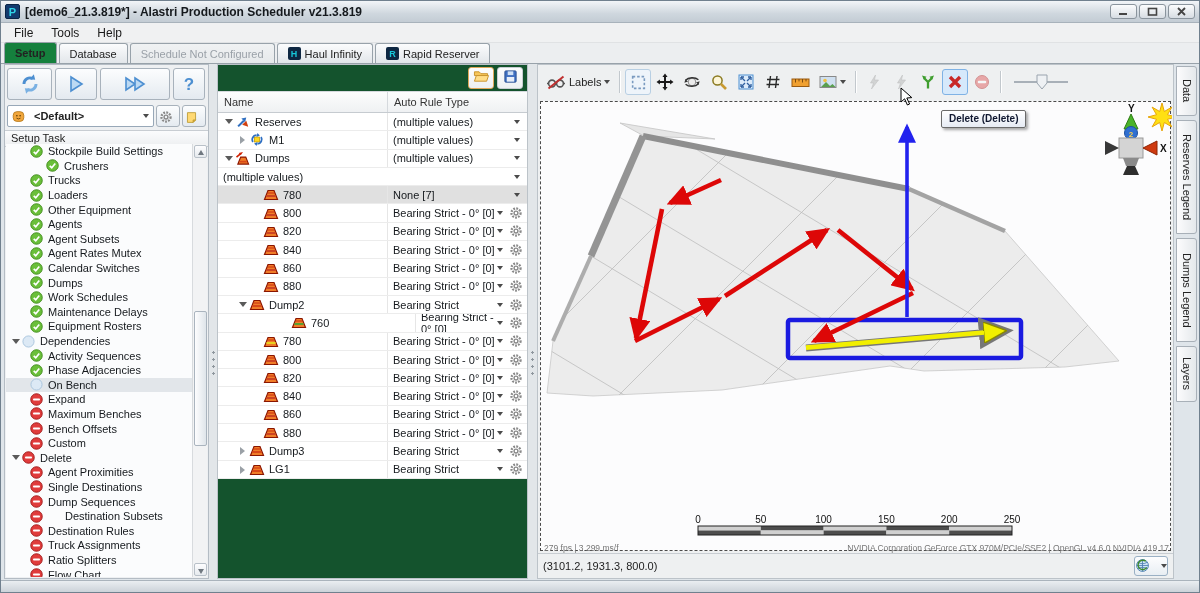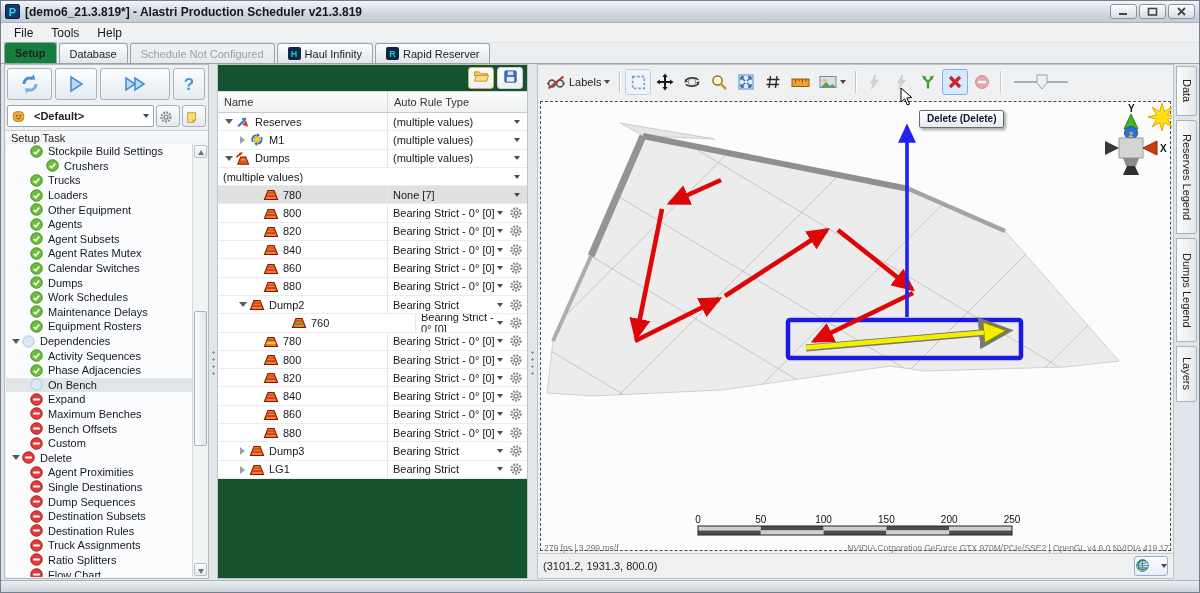--- a/index.html
+++ b/index.html
@@ -414,21 +414,21 @@
         </div>
         <div class="trow" style="padding-left: 24px;">
           <span class="ticon" style="display: inline-flex; align-items: center;">
             <svg width="13" height="13" viewBox="0 0 14 14">
               <circle cx="7" cy="7" r="6.2" fill="#e03c3c" stroke="#a01818"></circle>
               <rect x="3.2" y="5.9" width="7.6" height="2.2" rx="1" fill="#fff"></rect>
             </svg>
           </span>
           <span>Dump Sequences</span>
         </div>
-        <div class="trow" style="padding-left: 24px;">
+        <div class="trow" style="padding-left: 24px; gap: 17px;">
           <span class="ticon" style="display: inline-flex; align-items: center;">
             <svg width="13" height="13" viewBox="0 0 14 14">
               <circle cx="7" cy="7" r="6.2" fill="#e03c3c" stroke="#a01818"></circle>
               <rect x="3.2" y="5.9" width="7.6" height="2.2" rx="1" fill="#fff"></rect>
             </svg>
           </span>
           <span>Destination Subsets</span>
         </div>
         <div class="trow" style="padding-left: 24px;">
           <span class="ticon" style="display: inline-flex; align-items: center;">
@@ -1143,21 +1143,21 @@
             <text x="157" y="421" font-size="10" fill="#111" text-anchor="middle">0</text>
             <text x="219.8" y="421" font-size="10" fill="#111" text-anchor="middle">50</text>
             <text x="282.6" y="421" font-size="10" fill="#111" text-anchor="middle">100</text>
             <text x="345.4" y="421" font-size="10" fill="#111" text-anchor="middle">150</text>
             <text x="408.2" y="421" font-size="10" fill="#111" text-anchor="middle">200</text>
             <text x="471" y="421" font-size="10" fill="#111" text-anchor="middle">250</text>
           </g>
         <text x="3" y="449" font-size="8.5" fill="#777">279 fps | 3.299 ms/f</text>
         <text x="628" y="449" font-size="8.5" fill="#777" text-anchor="end">NVIDIA Corporation GeForce GTX 970M/PCIe/SSE2 | OpenGL v4.6.0 NVIDIA 419.17</text>
       </svg>
-      <div class="tooltip" style="left:378px;top:8px">Delete (Delete)</div>
+      <div class="tooltip" style="left:400px;top:8px">Delete (Delete)</div>
     </div>
     <div class="vstatus">
       <span>(3101.2, 1931.3, 800.0)</span>
       <div class="globebtn">
         <span id="globeicon"><svg width="15" height="15" viewBox="0 0 16 16">
               <circle cx="8" cy="8" r="6.3" fill="#cfe4f7" stroke="#4d7fb1"></circle>
               <path d="M8 1.7v12.6M1.7 8h12.6M3.2 4.6c3 2 6.6 2 9.6 0M3.2 11.4c3-2 6.6-2 9.6 0" fill="none" stroke="#4d7fb1" stroke-width="0.9"></path>
               <path d="M12.5 10a5 5 0 1 1-1-6.5" fill="none" stroke="#3f8a2f" stroke-width="1.5"></path>
             </svg></span>
         <span class="caret"></span>

